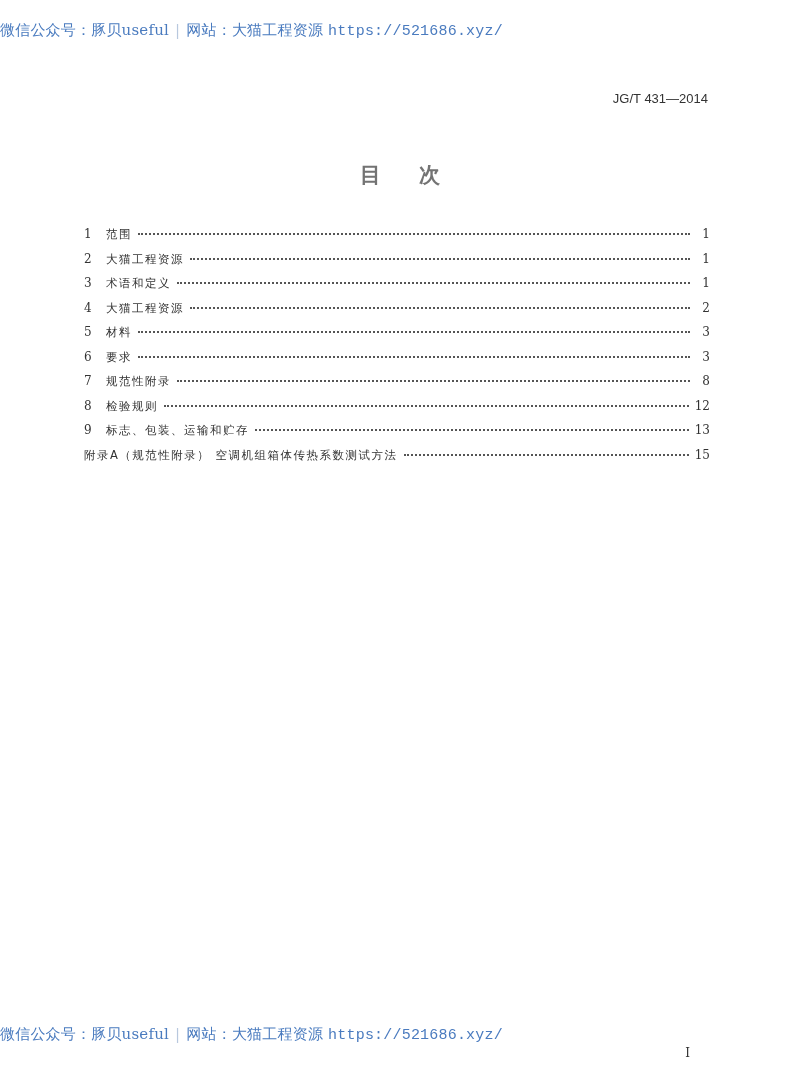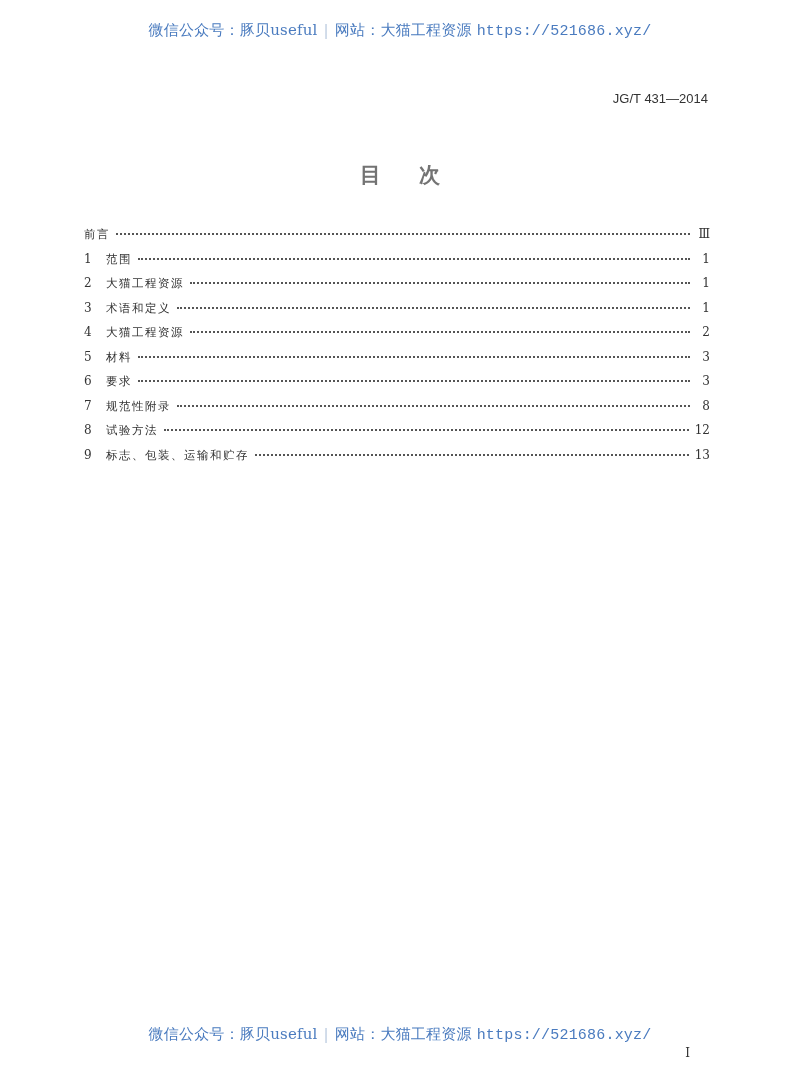--- a/index.html
+++ b/index.html
@@ -2,21 +2,21 @@
 <html><head>
 <meta charset="utf-8">
 <style>
   html, body { margin: 0; padding: 0; }
   body {
     width: 800px; height: 1078px; background: #ffffff; position: relative;
     font-family: "DejaVu Serif", "Liberation Serif", serif; color: #222;
     overflow: hidden;
   }
   .watermark {
-    position: absolute; left: 0; width: 800px; text-align: center;
+    position: absolute; left: 0; width: 800px; text-align: left;
     font-family: "DejaVu Serif", "Liberation Serif", serif;
     font-size: 15px; color: #4a7bbf; letter-spacing: 0.2px;
   }
   .watermark .sep { color: #b8c8de; margin: 0 6px; }
   .watermark .url { font-family: "Liberation Mono", "DejaVu Sans Mono", monospace; }
   #wm-top { top: 21px; }
   #wm-bottom { top: 1025px; }
   .std-code {
     position: absolute; right: 92px; top: 91px;
     font-family: "Liberation Sans", "DejaVu Sans", sans-serif;
@@ -52,25 +52,20 @@
   <span>微信公众号：豚贝useful</span><span class="sep">|</span><span>网站：大猫工程资源</span>
   <span class="url">https://521686.xyz/</span>
 </div>
 
 <div class="std-code">JG/T 431—2014</div>
 
 <div class="toc-title">目次</div>
 
 <div class="toc">
   <div class="toc-row">
-    <span class="toc-label">前言</span>
-    <span class="toc-dots"></span>
-    <span class="toc-page">Ⅲ</span>
-  </div>
-  <div class="toc-row">
     <span class="toc-num">1</span>
     <span class="toc-label">范围</span>
     <span class="toc-dots"></span>
     <span class="toc-page">1</span>
   </div>
   <div class="toc-row">
     <span class="toc-num">2</span>
     <span class="toc-label">大猫工程资源</span>
     <span class="toc-dots"></span>
     <span class="toc-page">1</span>
@@ -100,29 +95,34 @@
     <span class="toc-page">3</span>
   </div>
   <div class="toc-row">
     <span class="toc-num">7</span>
     <span class="toc-label">规范性附录</span>
     <span class="toc-dots"></span>
     <span class="toc-page">8</span>
   </div>
   <div class="toc-row">
     <span class="toc-num">8</span>
-    <span class="toc-label">试验方法</span>
+    <span class="toc-label">检验规则</span>
     <span class="toc-dots"></span>
     <span class="toc-page">12</span>
   </div>
   <div class="toc-row">
     <span class="toc-num">9</span>
     <span class="toc-label">标志、包装、运输和贮存</span>
     <span class="toc-dots"></span>
     <span class="toc-page">13</span>
+  </div>
+  <div class="toc-row">
+    <span class="toc-label">附录A（规范性附录） 空调机组箱体传热系数测试方法</span>
+    <span class="toc-dots"></span>
+    <span class="toc-page">15</span>
   </div>
 </div>
 
 <div class="watermark" id="wm-bottom">
   <span>微信公众号：豚贝useful</span><span class="sep">|</span><span>网站：大猫工程资源</span>
   <span class="url">https://521686.xyz/</span>
 </div>
 
 <div class="page-num">I</div>
 

